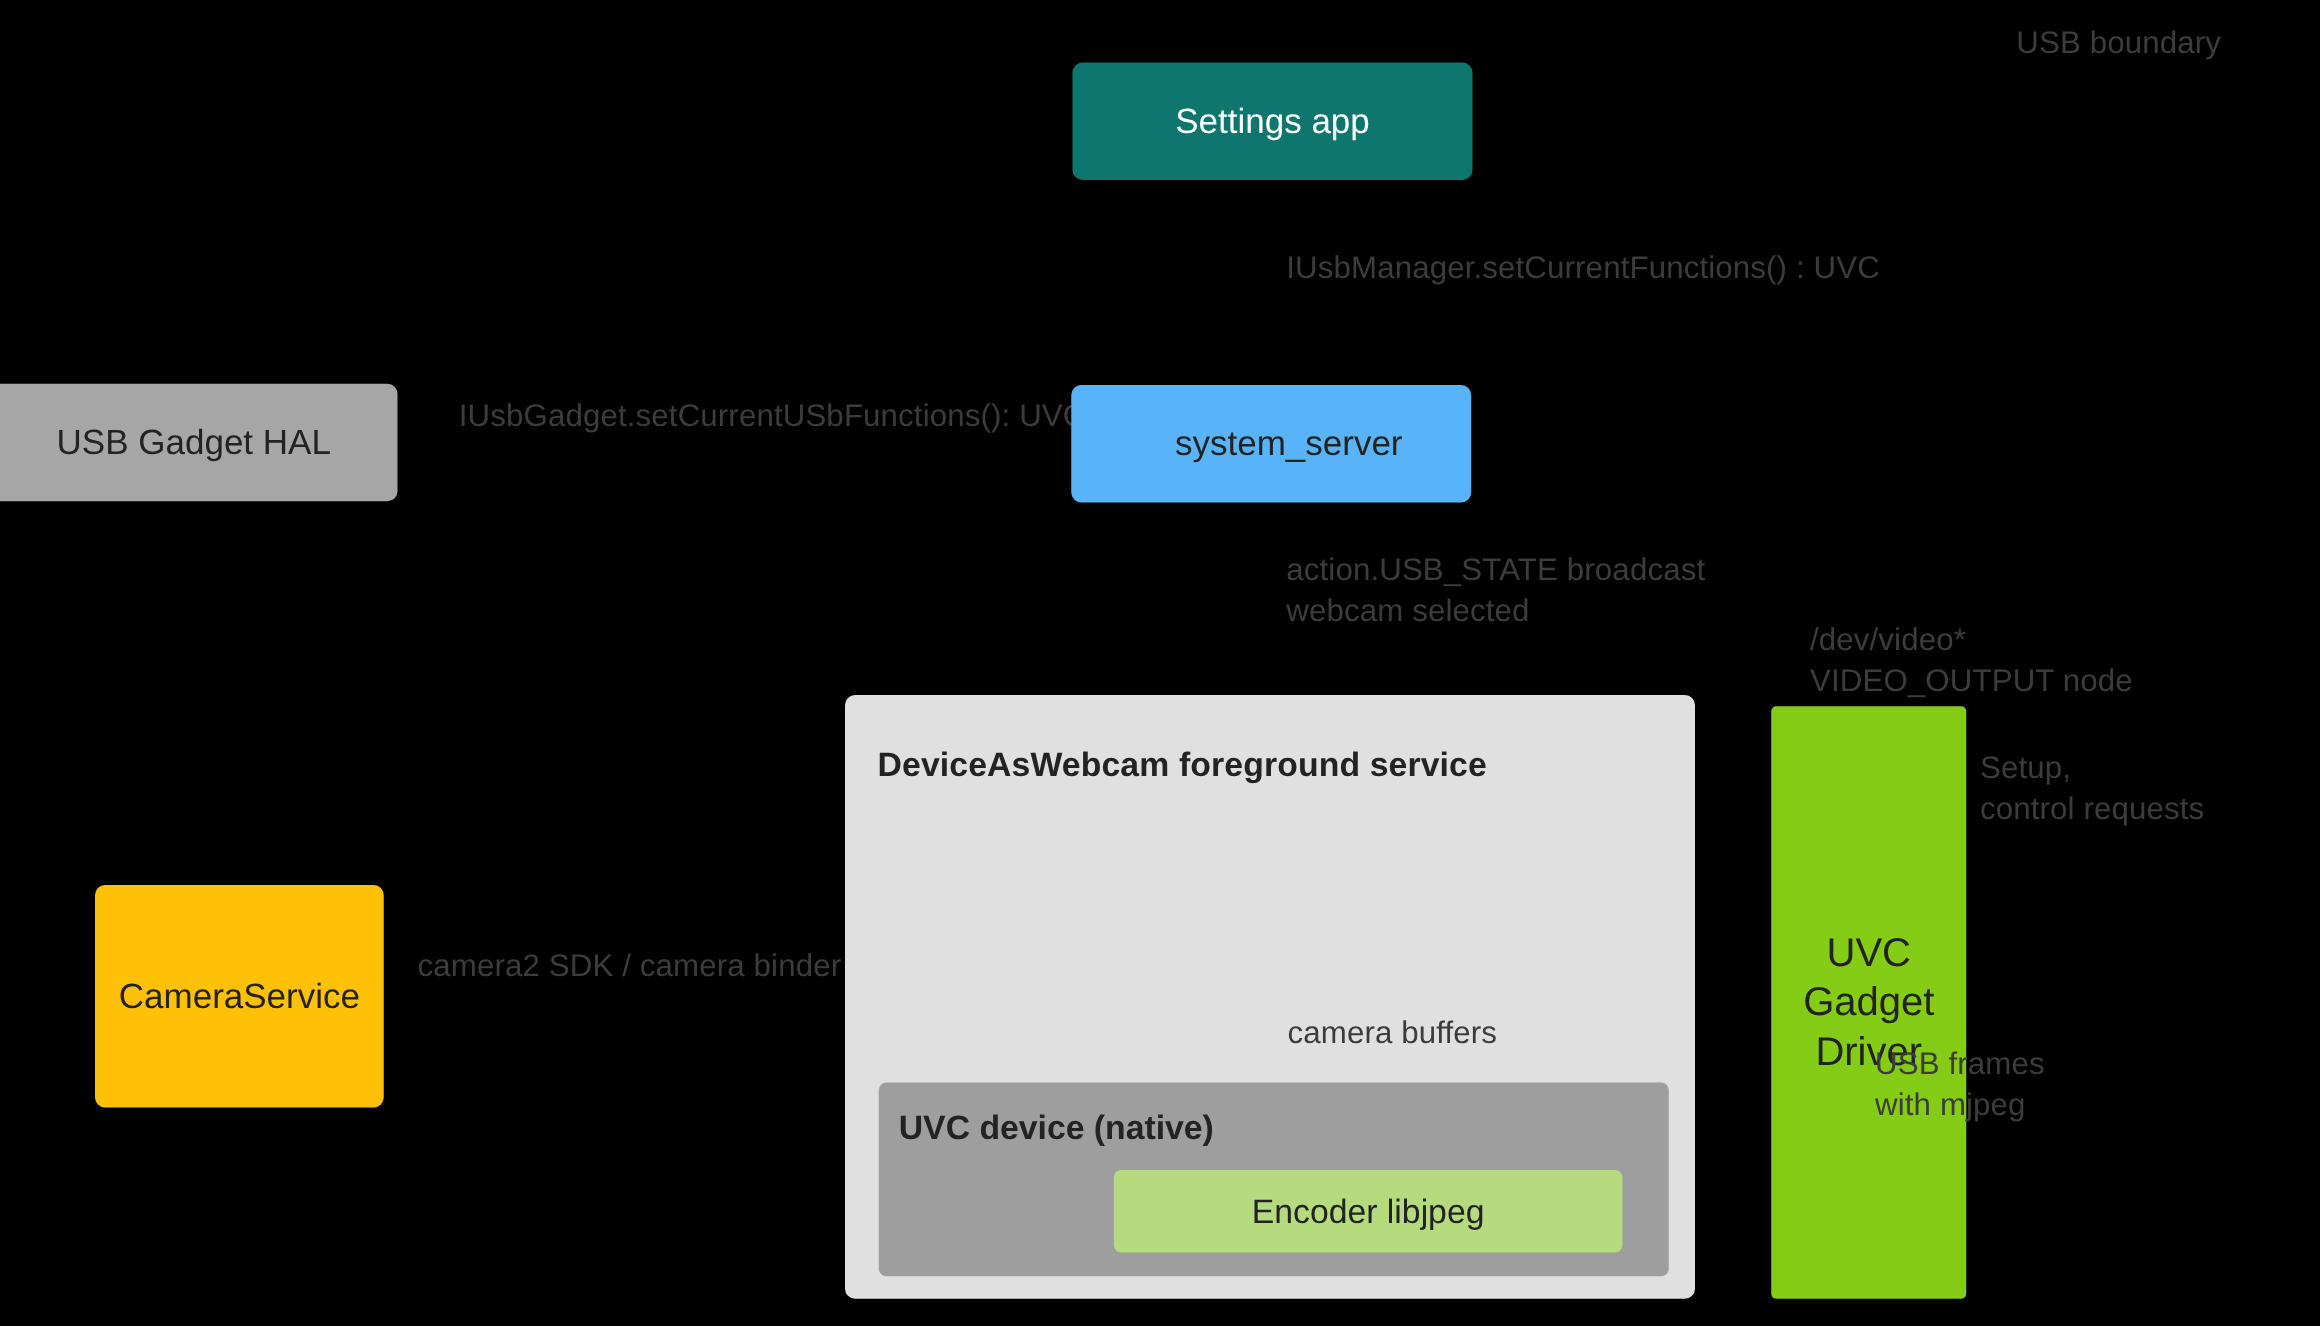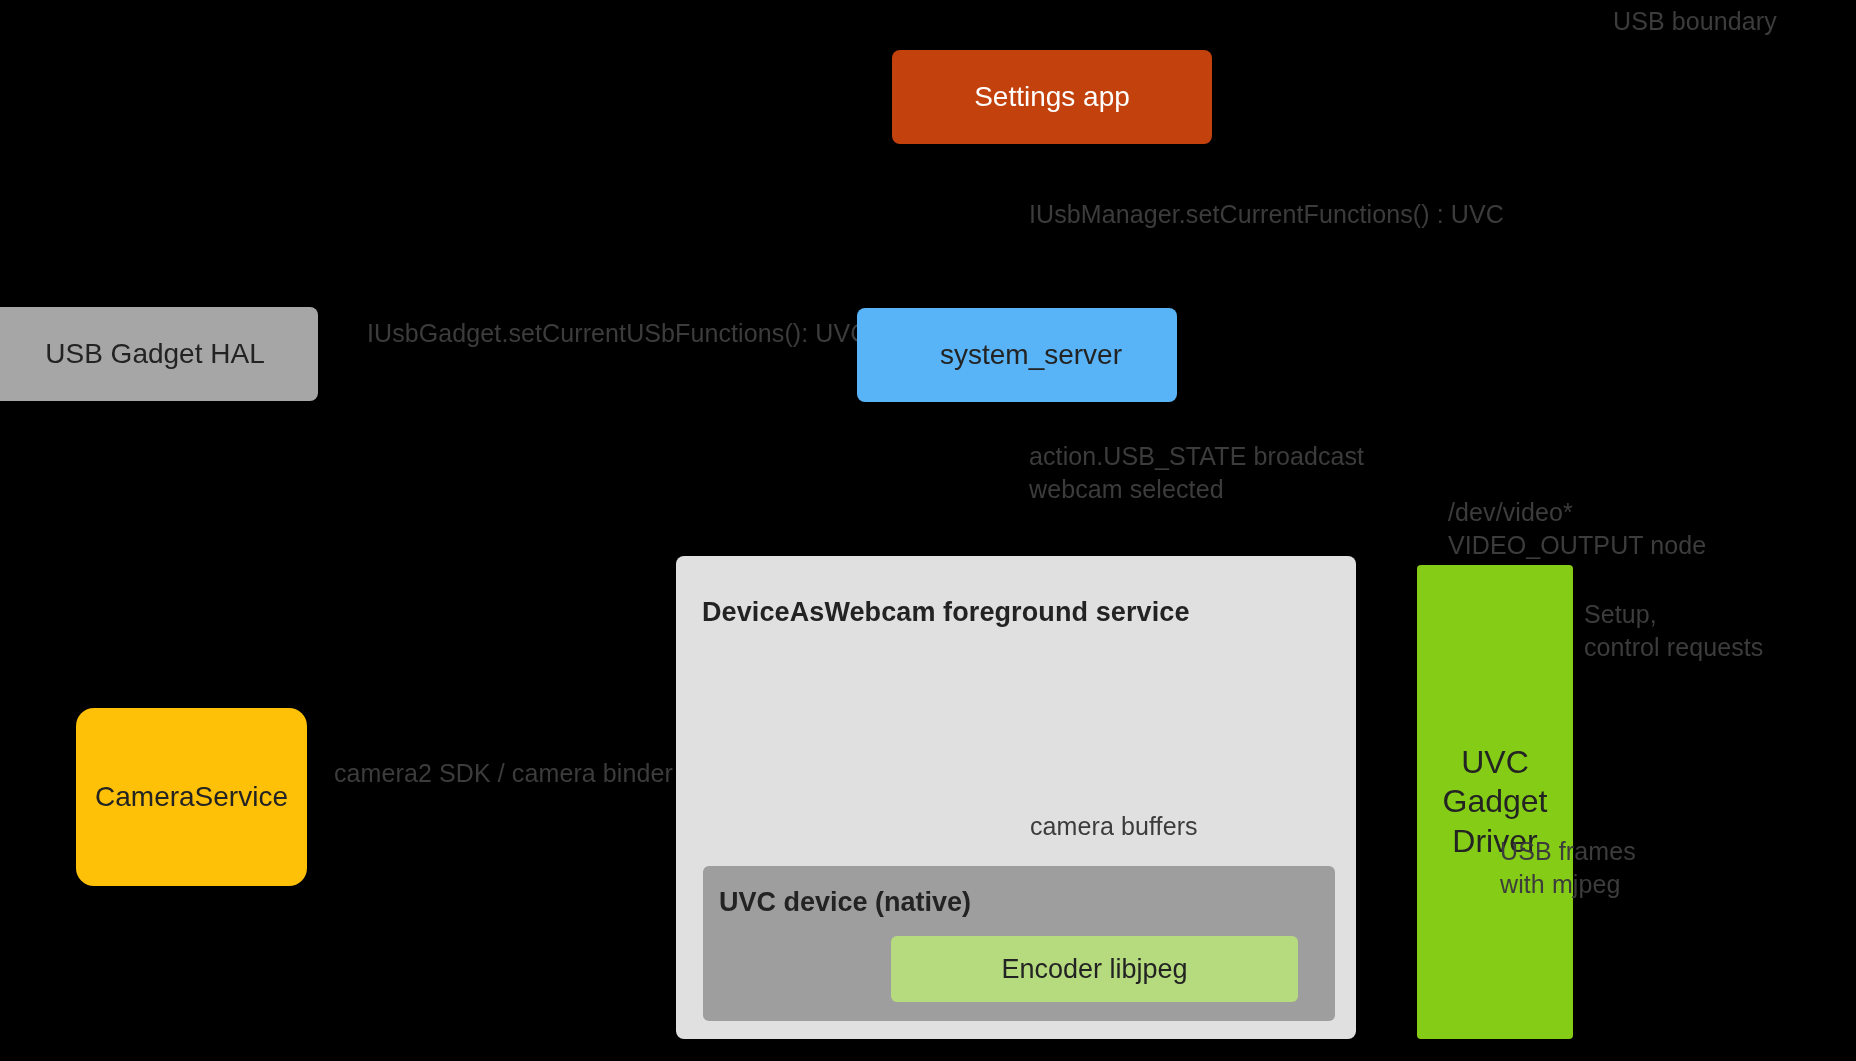--- a/index.html
+++ b/index.html
@@ -29,34 +29,34 @@
     position: absolute;
     color: #3c3c3c;
     font-size: 25px;
     line-height: 1.32;
     white-space: pre-line;
     letter-spacing: 0.1px;
   }
 
   
   #settings-app {
-    left: 892px; top: 50px; width: 320px; height: 94px;
-    background: #c2410c; color: #ffffff; font-size: 28px;
+    left: 858px; top: 50px; width: 320px; height: 94px;
+    background: #0f766e; color: #ffffff; font-size: 28px;
   }
   #system-server {
     left: 857px; top: 308px; width: 320px; height: 94px;
     background: #58b4f6; color: #232323; font-size: 28px; padding-left: 28px;
   }
   #usb-gadget-hal {
     left: -8px; top: 307px; width: 326px; height: 94px;
     background: #a6a6a6; color: #232323; font-size: 28px;
   }
   #camera-service {
     left: 76px; top: 708px; width: 231px; height: 178px;
-    background: #ffc107; color: #232323; font-size: 28px; border-radius: 18px;
+    background: #ffc107; color: #232323; font-size: 28px;
   }
   #daw-service {
     left: 676px; top: 556px; width: 680px; height: 483px;
     background: #e0e0e0; border-radius: 8px;
     display: block;
   }
   #daw-title {
     position: absolute;
     left: 26px; top: 40px;
     color: #232323; font-size: 27px; font-weight: bold;
@@ -81,21 +81,21 @@
     border-radius: 6px;
   }
   #uvc-gadget-driver {
     left: 1417px; top: 565px; width: 156px; height: 474px;
     background: #84cc16; color: #232323; font-size: 32px;
     border-radius: 4px;
     white-space: pre-line;
   }
 
   
-  #lbl-usb-boundary   { left: 1613px; top: 5px; text-align: right; }
+  #lbl-usb-boundary   { left: 1613px; top: 18px; text-align: right; }
   #lbl-iusbmanager    { left: 1029px; top: 198px; }
   #lbl-iusbgadget     { left: 367px;  top: 317px; }
   #lbl-usb-state      { left: 1029px; top: 440px; }
   #lbl-dev-video      { left: 1448px; top: 496px; }
   #lbl-setup          { left: 1584px; top: 598px; }
   #lbl-camera2-sdk    { left: 334px;  top: 757px; }
   #lbl-camera-buffers { left: 1030px; top: 810px; }
   #lbl-usb-frames     { left: 1500px; top: 835px; }
 
   

